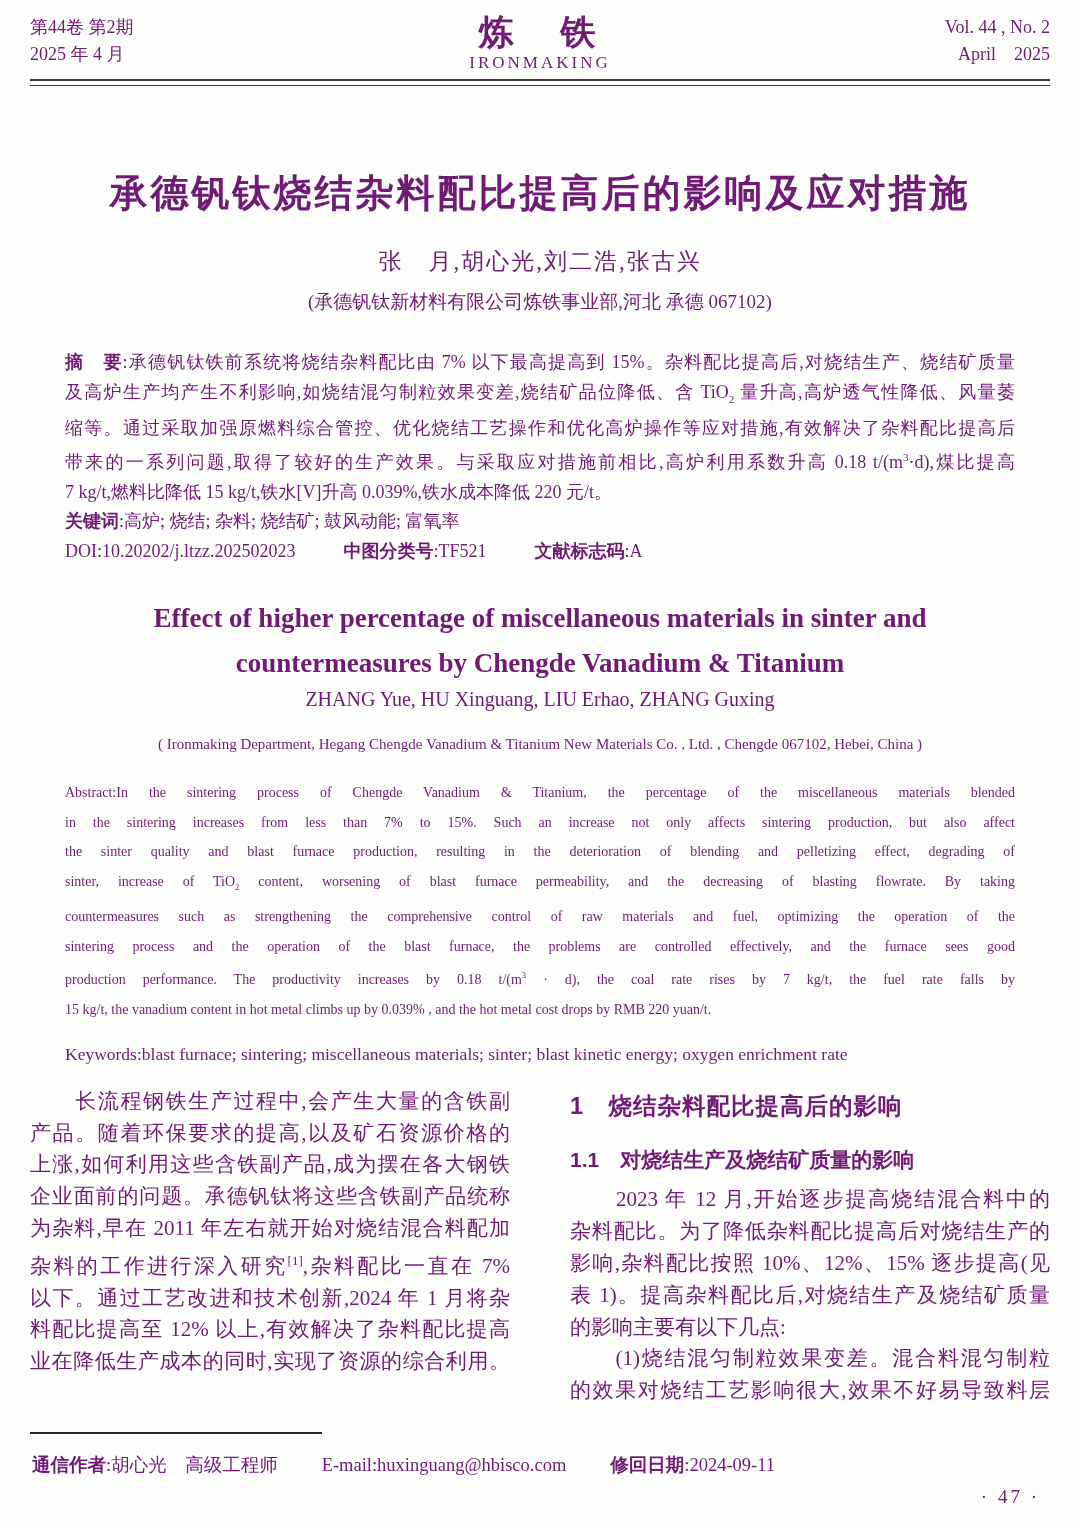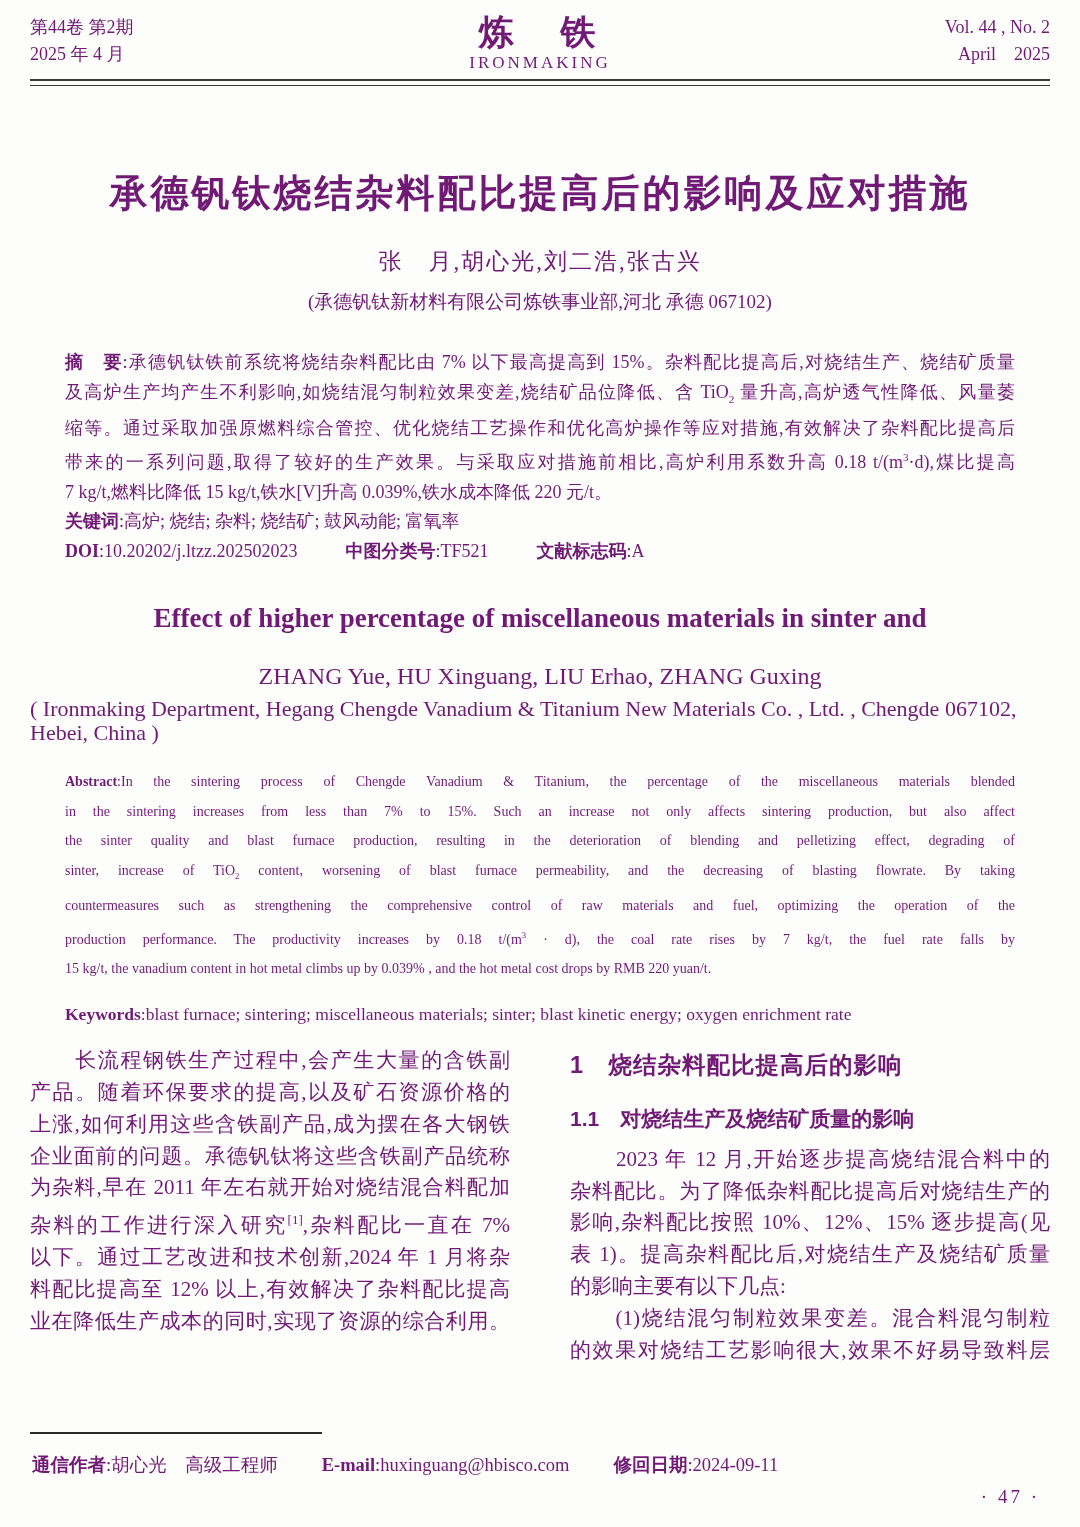--- a/index.html
+++ b/index.html
@@ -23,27 +23,27 @@
   .authors-cn{margin-top:32px;text-align:center;font-size:23px;letter-spacing:2px;line-height:28px;}
   .affil-cn{margin-top:13px;text-align:center;font-size:19px;line-height:26px;}
   
   .abs{margin:33px 35px 0;font-size:18px;line-height:29.5px;}
   .abs-en{margin:22px 35px 0;font-size:14px;line-height:29.6px;}
   .row{margin:0 35px;font-size:18px;line-height:29.5px;}
   .row-en{margin:16px 35px;font-size:17.5px;line-height:29.6px;}
   .line{text-align:justify;text-align-last:justify;}
   .line.short{text-align-last:left;}
   .bcn{font-family:"Liberation Sans","DejaVu Sans",sans-serif;font-weight:bold;}
-  .ben{font-weight:bold;}
+  .ben{font-weight:normal;}
   .sp{display:inline-block;width:48px;}
   sub,sup{font-size:0.62em;}
   
   .title-en{margin-top:30px;text-align:center;font-size:27px;font-weight:bold;line-height:45px;}
-  .authors-en{margin-top:22px;text-align:center;font-size:24px;line-height:26px;}
-  .affil-en{margin-top:8px;font-size:22px;line-height:24px;}
+  .authors-en{text-align:center;font-size:20px;line-height:26px;}
+  .affil-en{margin-top:20px;text-align:center;font-size:15px;line-height:24px;}
   
   .columns{display:flex;gap:60px;font-size:21px;line-height:31.8px;}
   .col{flex:1;min-width:0;}
   .sec-h1{font-family:"Liberation Sans","DejaVu Sans",sans-serif;font-weight:bold;
           font-size:23.5px;margin:5px 0 21px;letter-spacing:1px;}
   .sec-h2{font-family:"Liberation Sans","DejaVu Sans",sans-serif;font-weight:bold;
           font-size:21px;margin:0 0 9px;}
   
   .footnote-rule{position:absolute;left:30px;top:1432px;width:292px;border-top:2px solid #2a2a2a;}
   .footer{position:absolute;left:32px;top:1452px;font-size:18.5px;line-height:26px;white-space:nowrap;}
@@ -87,30 +87,32 @@
   <div class="row">
     <span class="bcn">关键词</span><span>:高炉; 烧结; 杂料; 烧结矿; 鼓风动能; 富氧率</span>
   </div>
 
   <div class="row">
     <span class="ben">DOI</span><span>:10.20202/j.ltzz.202502023</span><span class="sp"></span><span class="bcn">中图分类号</span><span>:TF521</span><span class="sp"></span><span class="bcn">文献标志码</span><span>:A</span>
   </div>
 
   <div class="title-en">
     <div>Effect of higher percentage of miscellaneous materials in sinter and</div>
+    <div>countermeasures by Chengde Vanadium &amp; Titanium</div>
   </div>
   <div class="authors-en">ZHANG Yue, HU Xinguang, LIU Erhao, ZHANG Guxing</div>
   <div class="affil-en">( Ironmaking Department, Hegang Chengde Vanadium &amp; Titanium New Materials Co. , Ltd. , Chengde 067102, Hebei, China )</div>
 
   <section class="abs-en">
       <div class="line"><b class="ben">Abstract</b>:In the sintering process of Chengde Vanadium &amp; Titanium, the percentage of the miscellaneous materials blended</div>
       <div class="line">in the sintering increases from less than 7% to 15%. Such an increase not only affects sintering production, but also affect</div>
       <div class="line">the sinter quality and blast furnace production, resulting in the deterioration of blending and pelletizing effect, degrading of</div>
       <div class="line">sinter, increase of TiO<sub>2</sub> content, worsening of blast furnace permeability, and the decreasing of blasting flowrate. By taking</div>
       <div class="line">countermeasures such as strengthening the comprehensive control of raw materials and fuel, optimizing the operation of the</div>
+      <div class="line">sintering process and the operation of the blast furnace, the problems are controlled effectively, and the furnace sees good</div>
       <div class="line">production performance. The productivity increases by 0.18 t/(m<sup>3</sup> · d), the coal rate rises by 7 kg/t, the fuel rate falls by</div>
       <div class="line short">15 kg/t, the vanadium content in hot metal climbs up by 0.039% , and the hot metal cost drops by RMB 220 yuan/t.</div>
     </section>
 
   <div class="row-en">
     <span class="ben">Keywords</span><span>:blast furnace; sintering; miscellaneous materials; sinter; blast kinetic energy; oxygen enrichment rate</span>
   </div>
 
   <main class="columns">
     <div class="col">

